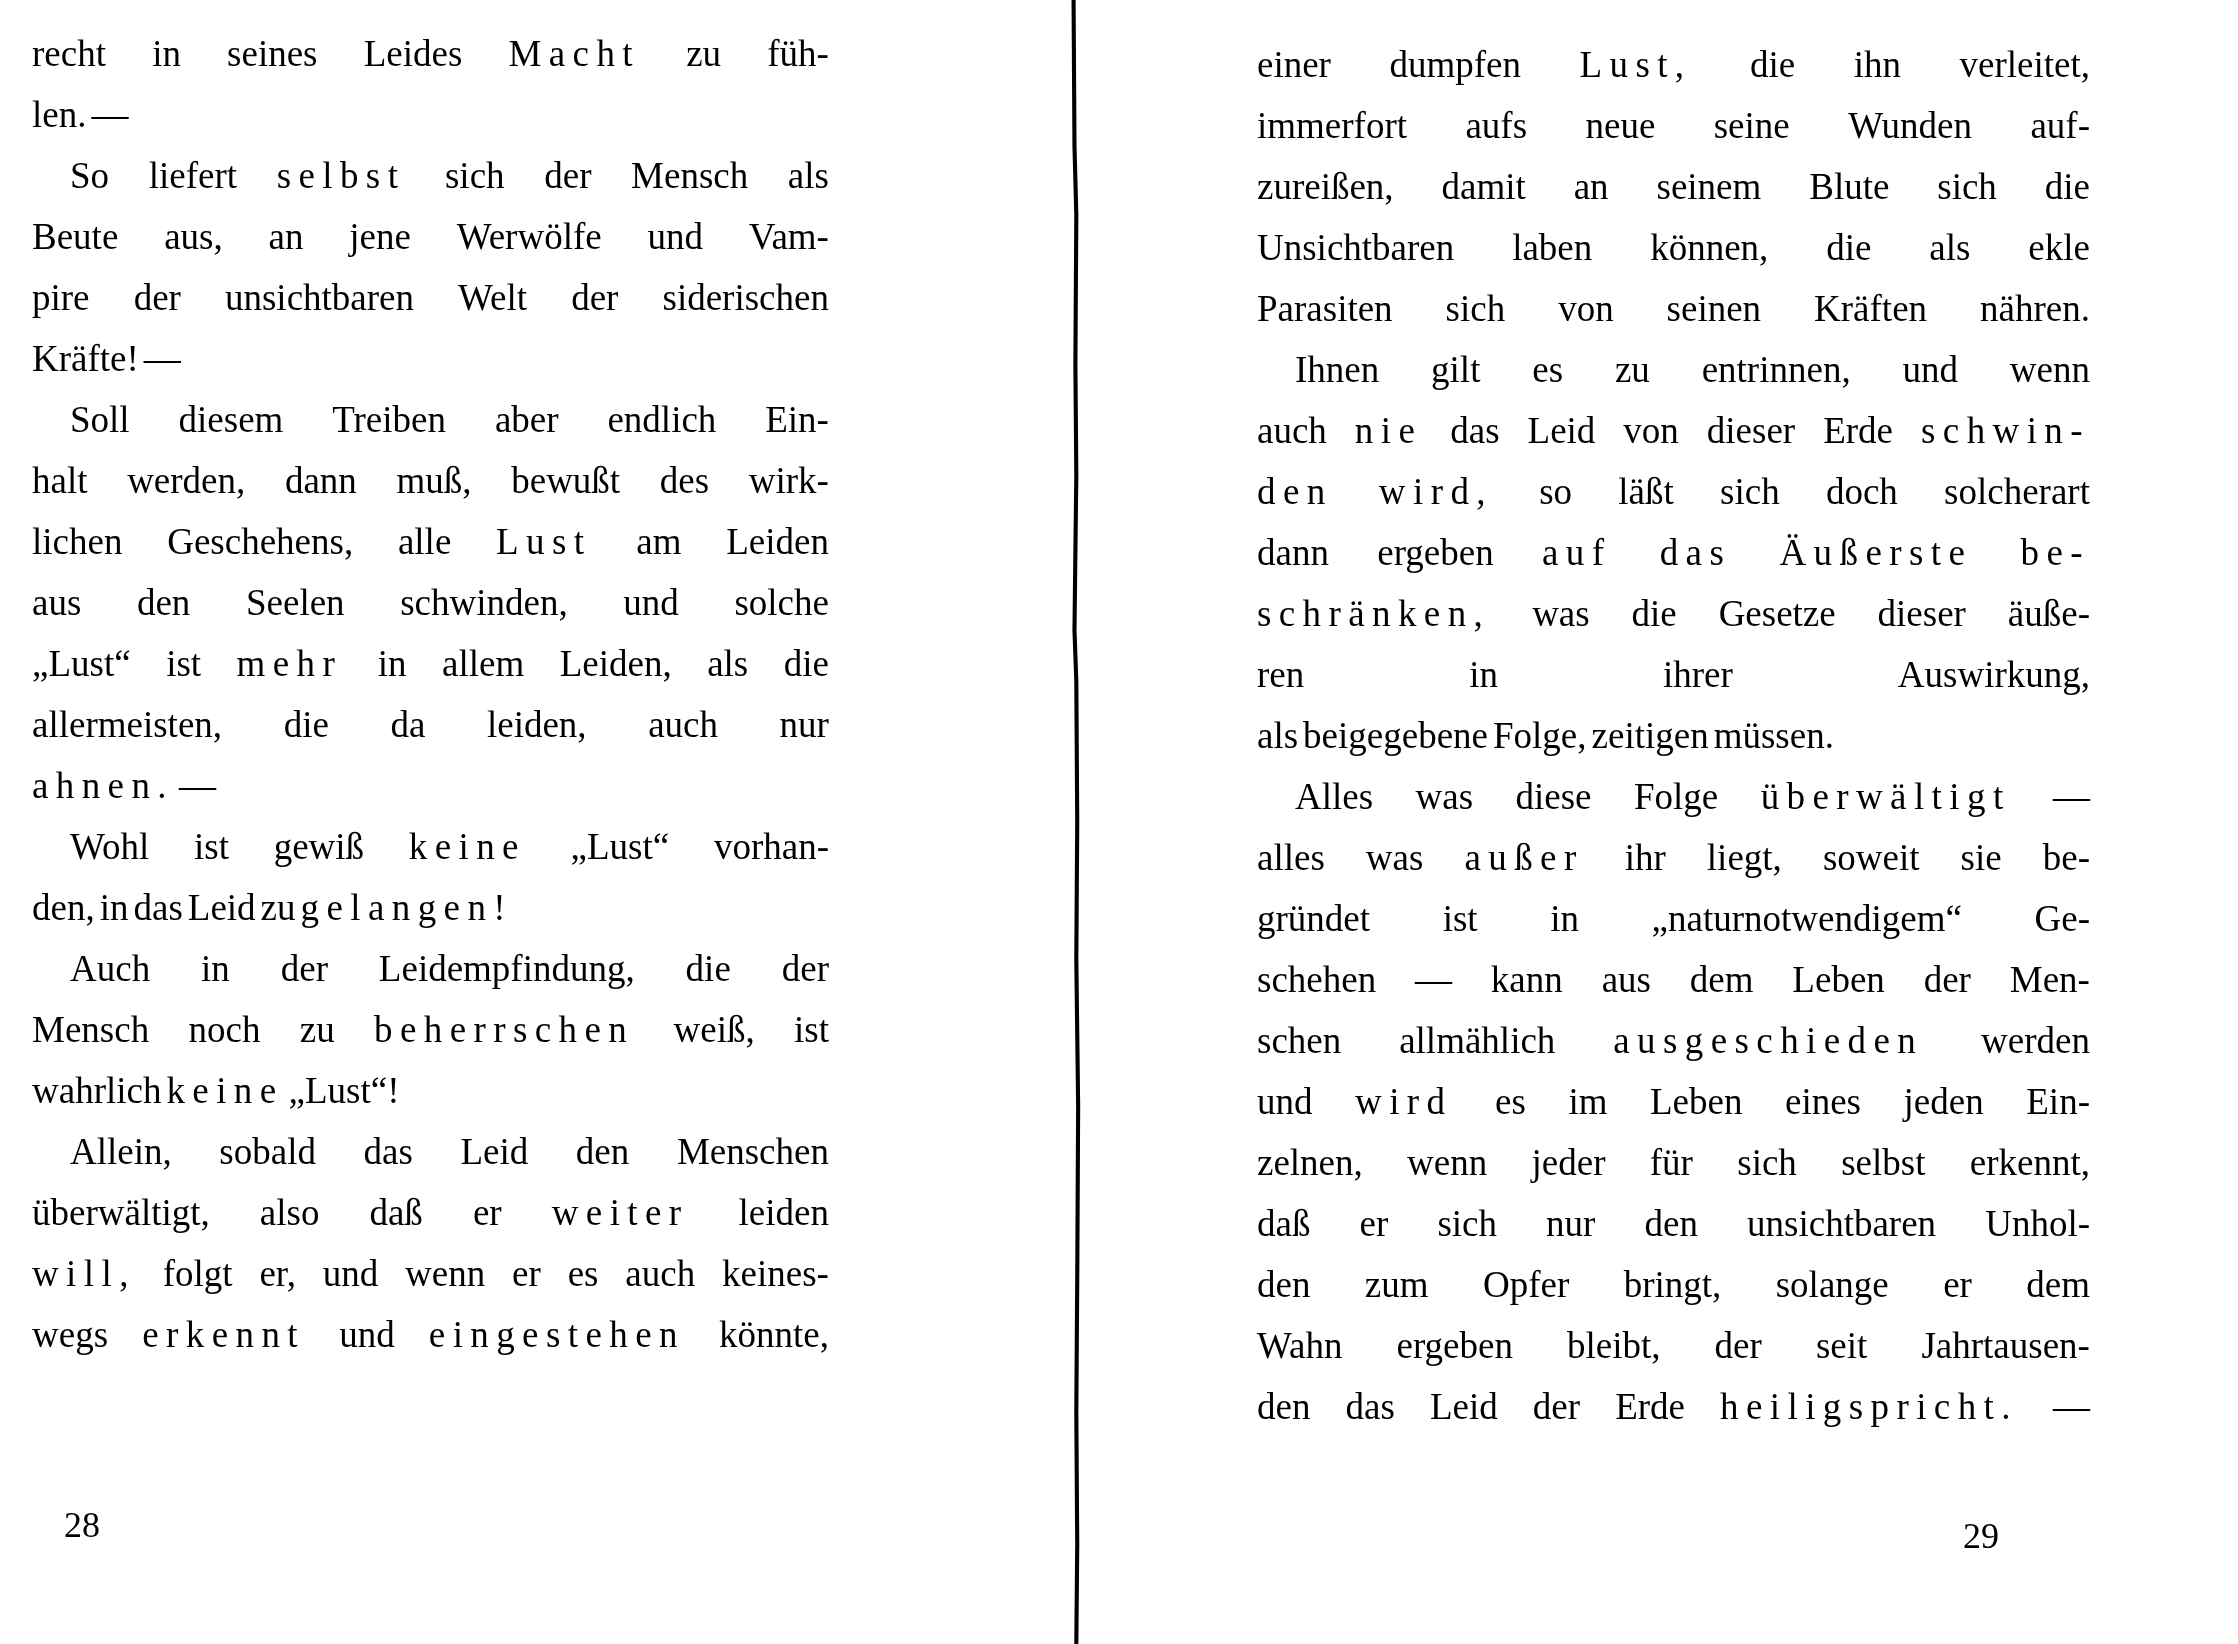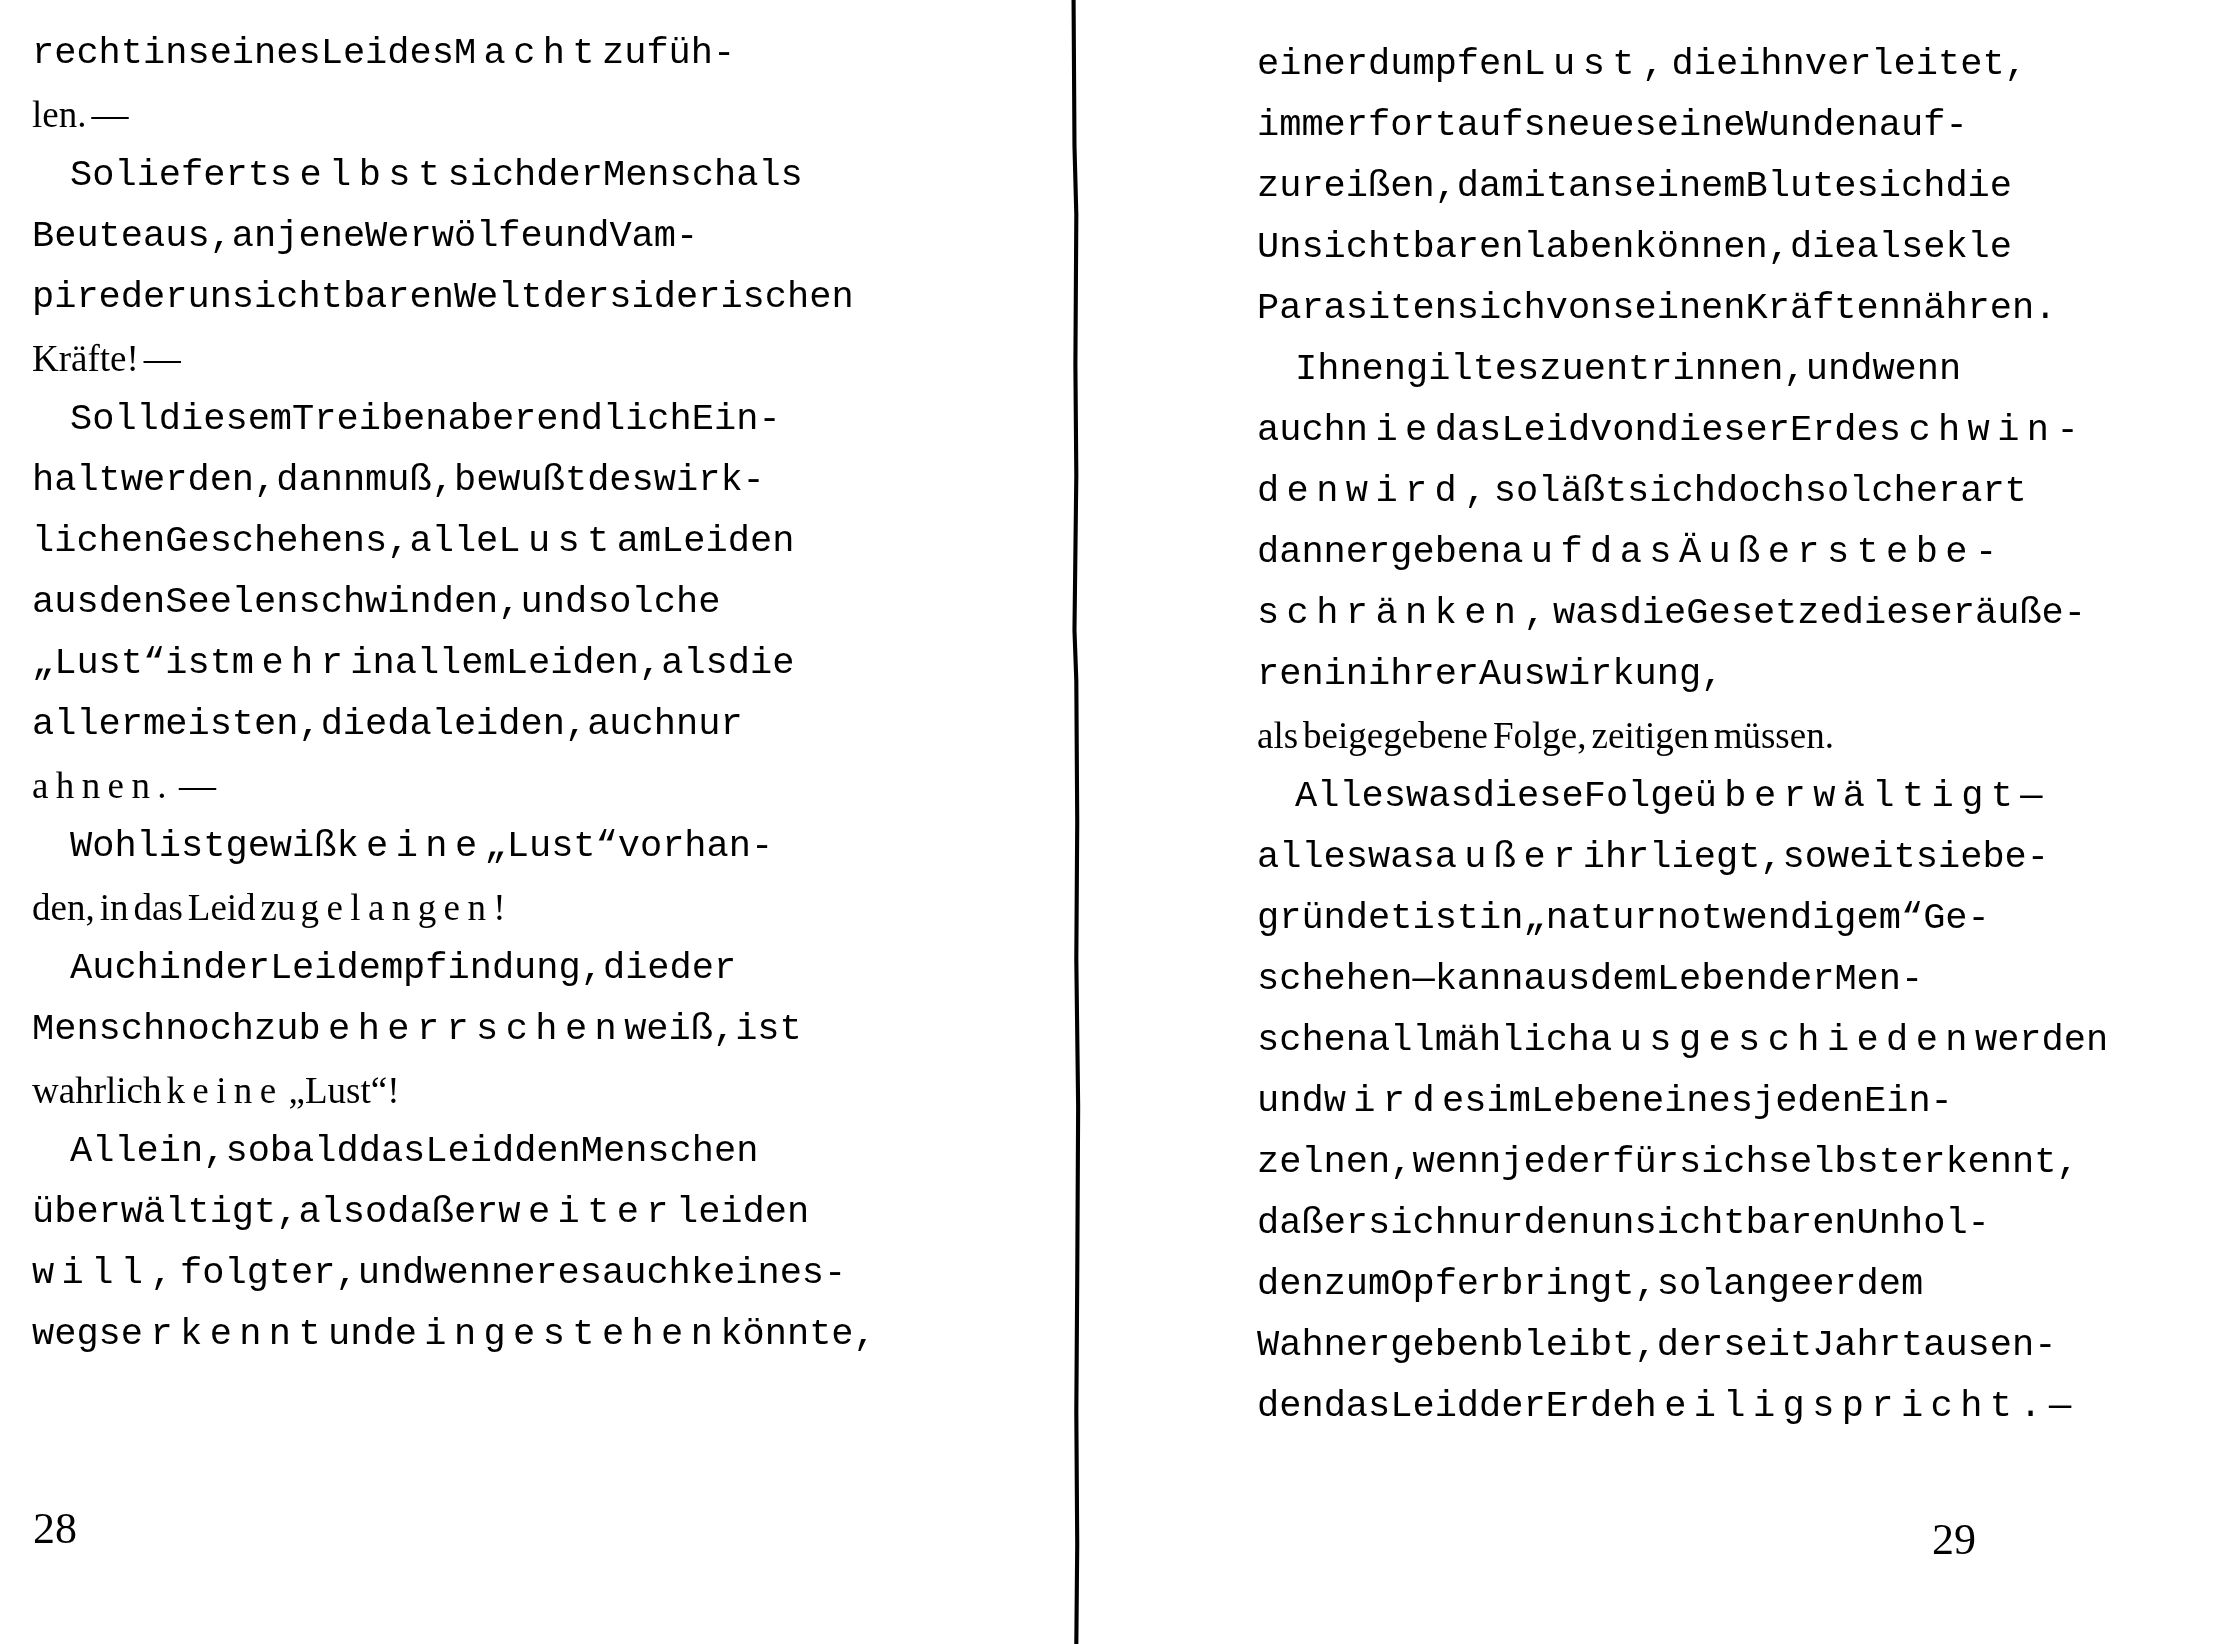--- a/index.html
+++ b/index.html
@@ -18,27 +18,28 @@
   .text-block.left-page{left:32px;top:23px;width:797px;}
   .text-block.right-page{left:1257px;top:34px;width:833px;}
   .line{
     height:61px;
     display:flex;
     align-items:baseline;
     gap:5px;
     white-space:pre;
   }
   .line .word{line-height:61px;}
-  .line.justify{gap:0;font-family:Liberation Mono, monospace;}
+  .line.justify{justify-content:space-between;gap:0;}
   .line.indent{padding-left:38px;}
   .word.gesperrt{letter-spacing:0.2em;}
   .page-number{
     position:absolute;
-    font-size:44px;
+    font-size:36px;
     line-height:1;
+    margin-left:31px;
   }
   .page-number.pn-left{left:33px;top:1507px;}
   .page-number.pn-right{left:1932px;top:1518px;}
   .gutter{
     position:absolute;
     left:1069px;top:0;
     width:12.8px;height:1645px;
   }
 </style>
 </head>

